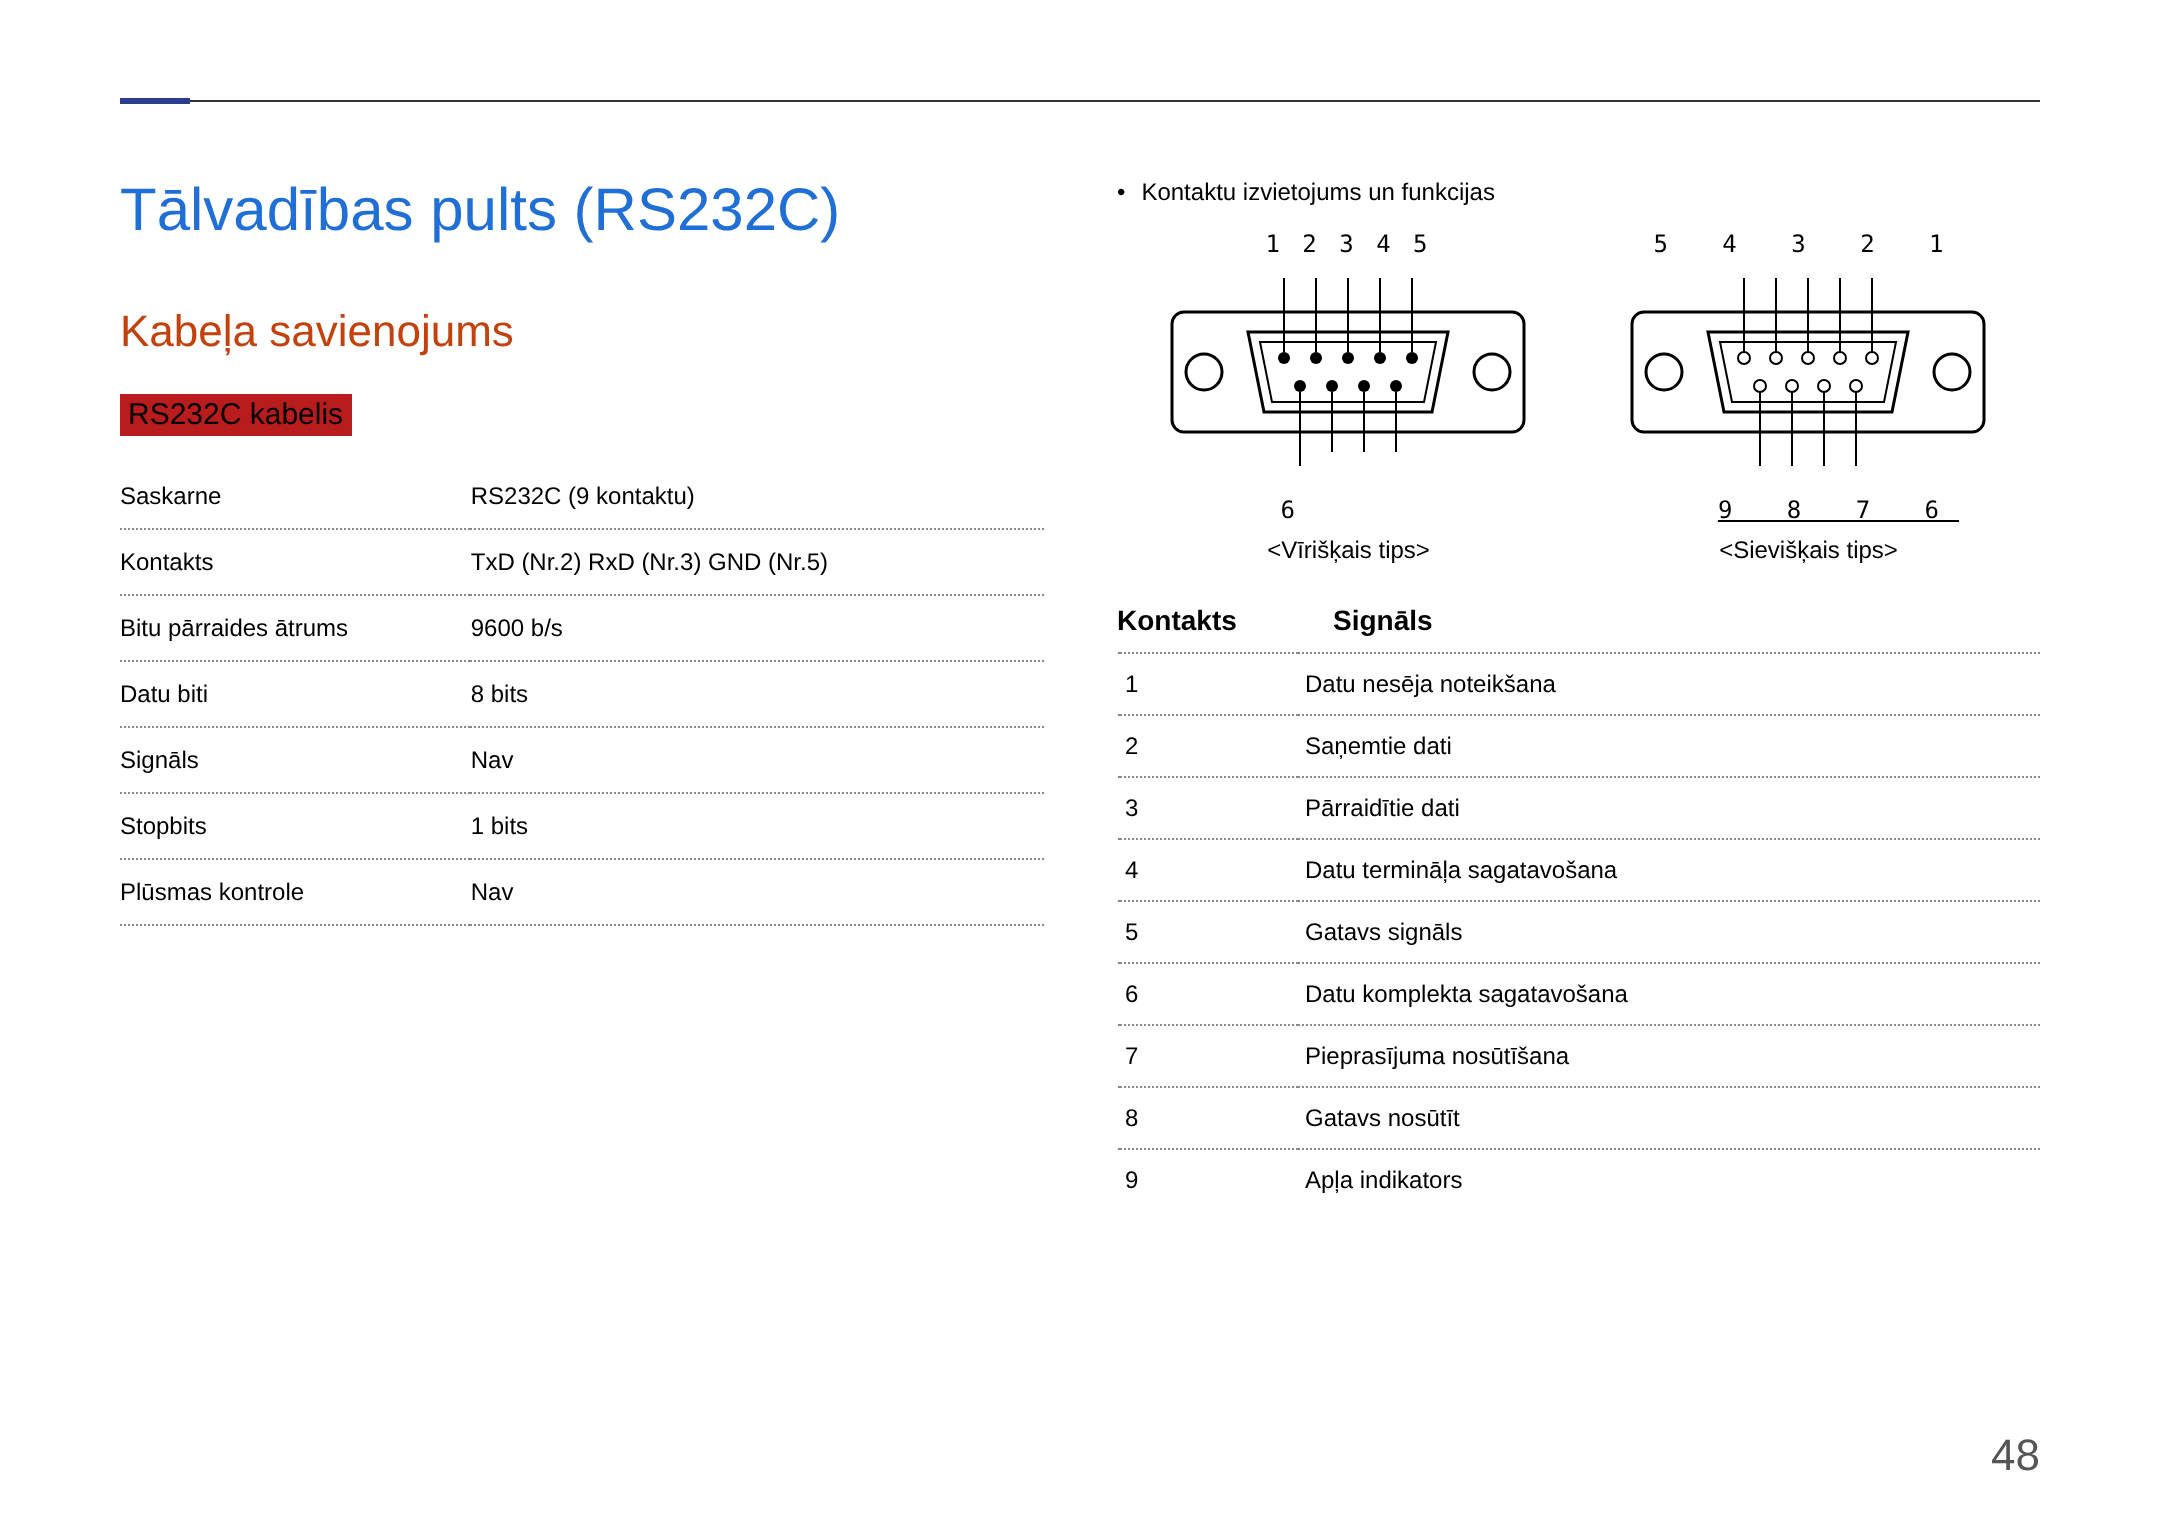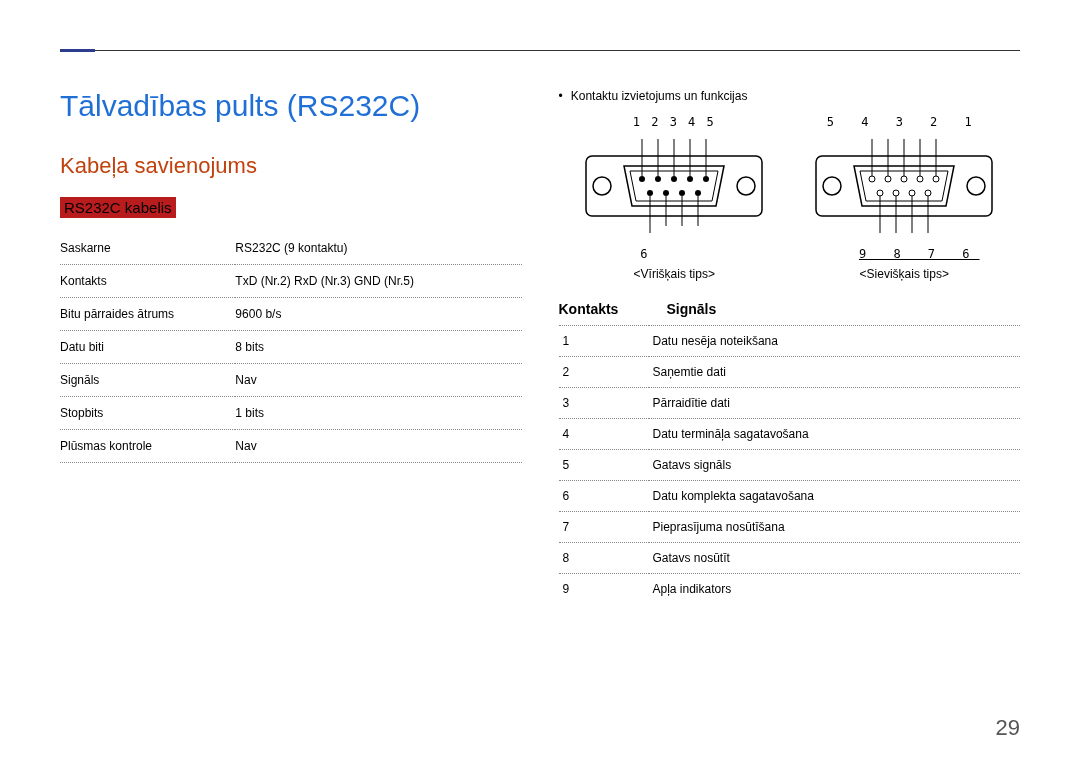--- a/index.html
+++ b/index.html
@@ -295,13 +295,13 @@
           </tr>
           <tr>
             <td class="pin-num">9</td>
             <td>Apļa indikators</td>
           </tr>
         </tbody>
     </table>
   </div>
 </div>
 
-<div class="page-number">29</div>
+<div class="page-number">48</div>
 
 </body></html>

